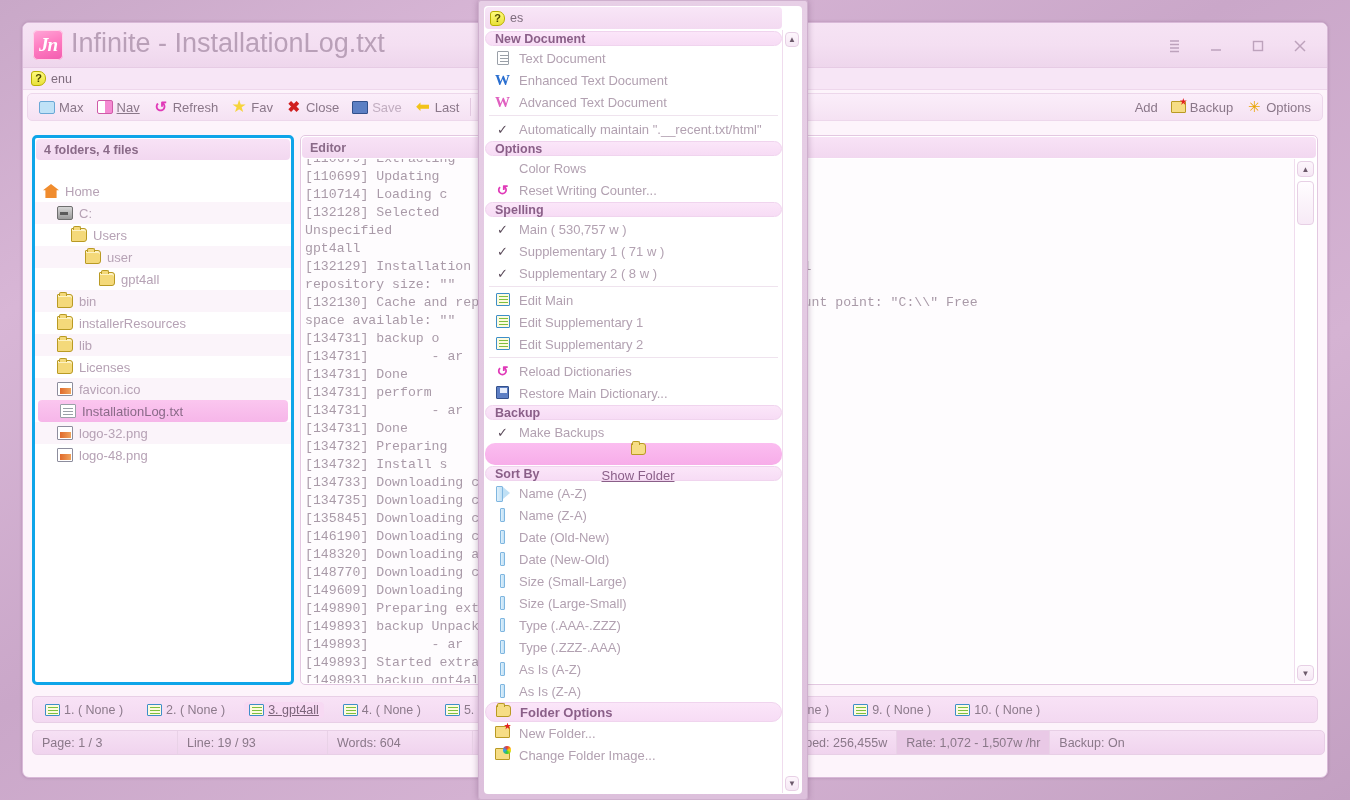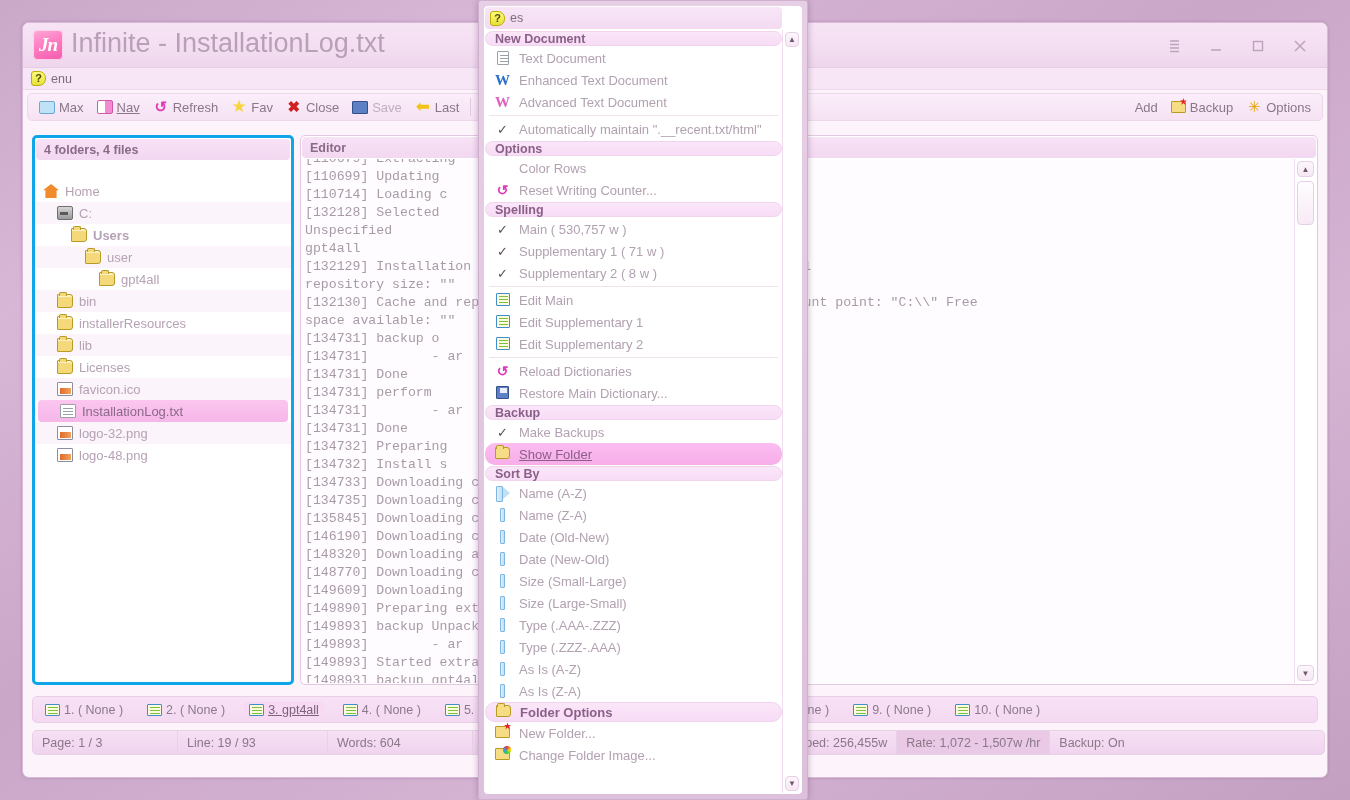--- a/index.html
+++ b/index.html
@@ -188,21 +188,21 @@
     background:linear-gradient(180deg,#fbe6f9,#f7dcf5);
     border:1px solid #f0d4ee; border-radius:10px;
     display:flex;align-items:center;padding-left:9px;
     font-weight:bold;font-size:12.5px;color:#8a5f88;
   }
   .dd-item{
     height:22px; display:flex; align-items:center; gap:8px; padding-left:9px;
     font-size:13px; color:#b2a1b1; white-space:nowrap;
   }
   .dd-item.hl{ background:linear-gradient(180deg,#fbbdf0,#f7ade9); border-radius:10px;
-               color:#8a5f88; }
+               color:#8a5f88;flex-direction:column; }
   .dd-item.hl .lbl{ text-decoration:underline; }
   .dd-item.hl-soft{ background:linear-gradient(180deg,#fbe6f9,#f7dcf5);
                border:1px solid #f0d4ee;border-radius:10px;height:20px;
                font-weight:bold;color:#8a5f88; }
   .dd-sep{ height:1px; background:#efe3ee; margin:2px 4px; }
   .mi{ width:17px;flex:0 0 17px;text-align:center;position:relative;height:15px;}
   .mi-check{ color:#5b4b5a; font-size:13px; line-height:15px; }
   .mi-note{ display:inline-block;width:12px;height:14px;background:#fff;
        border:1px solid #9aa0a8;border-radius:1px;position:relative;margin-top:0;}
   .mi-note:after{content:"";position:absolute;left:2px;top:3px;width:8px;height:1px;
@@ -347,21 +347,21 @@
       <div class="panel-head">4 folders, 4 files</div>
       <div class="tree" id="tree">
           <div class="tree-row" style="padding-left: 8px;">
             <span class="ic ic-home"></span>
             <span>Home</span>
           </div>
           <div class="tree-row alt" style="padding-left: 22px;">
             <span class="ic ic-drive"></span>
             <span>C:</span>
           </div>
-          <div class="tree-row" style="padding-left: 36px; font-weight: bold;">
+          <div class="tree-row" style="padding-left: 36px;">
             <span class="ic ic-folder"></span>
             <span>Users</span>
           </div>
           <div class="tree-row alt" style="padding-left: 50px;">
             <span class="ic ic-folder"></span>
             <span>user</span>
           </div>
           <div class="tree-row" style="padding-left: 64px;">
             <span class="ic ic-folder"></span>
             <span>gpt4all</span>

